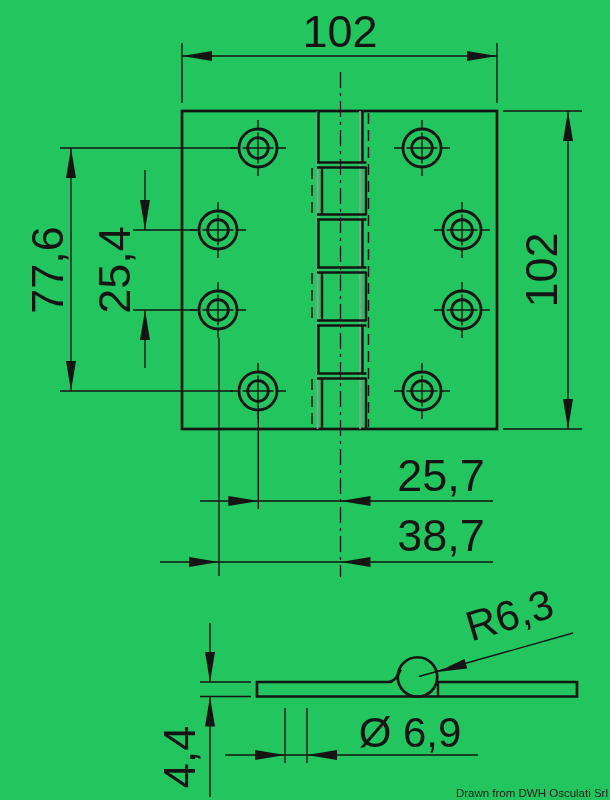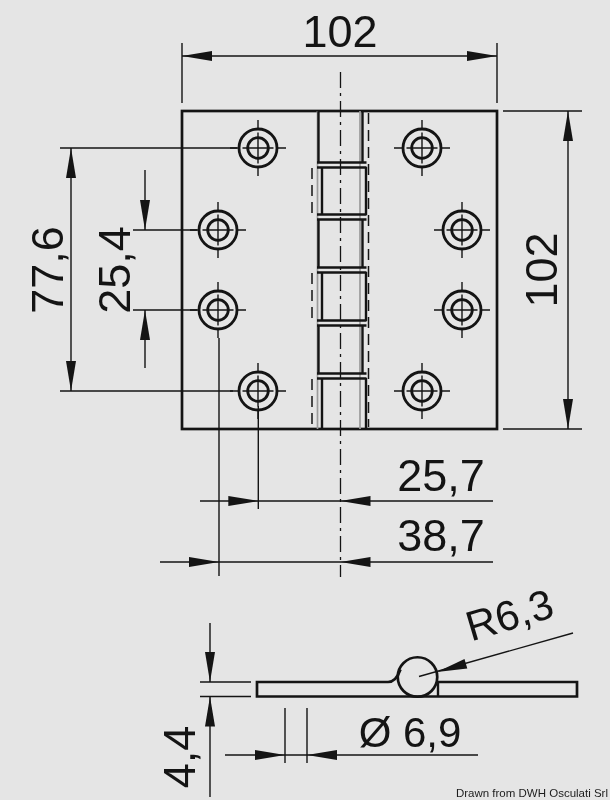--- a/index.html
+++ b/index.html
@@ -1,16 +1,16 @@
 <!DOCTYPE html>
 <html><head>
 <meta charset="utf-8">
 <style>
   html,body{margin:0;padding:0;background:#ffffff;}
-  .page{position:relative;width:610px;height:800px;background:#e5e5e5;overflow:hidden;
+  .page{position:relative;width:610px;height:800px;background:#22c55e;overflow:hidden;
         font-family:"Liberation Sans", sans-serif;}
   svg{display:block;}
   .dim-text{font-family:"Liberation Sans", sans-serif;font-size:45px;fill:#141414;}
   .dim-text-sm{font-family:"Liberation Sans", sans-serif;font-size:42px;fill:#141414;}
   .credit{font-family:"Liberation Sans", sans-serif;font-size:11.5px;fill:#1c1c1c;}
   .outline{stroke:#141414;stroke-width:2.7;fill:none;}
   .outline2{stroke:#141414;stroke-width:2.4;fill:none;}
   .thin{stroke:#141414;stroke-width:1.4;fill:none;}
   .cross{stroke:#141414;stroke-width:1.4;fill:none;}
   .grayline{stroke:#9b9b9b;stroke-width:1.7;fill:none;}

